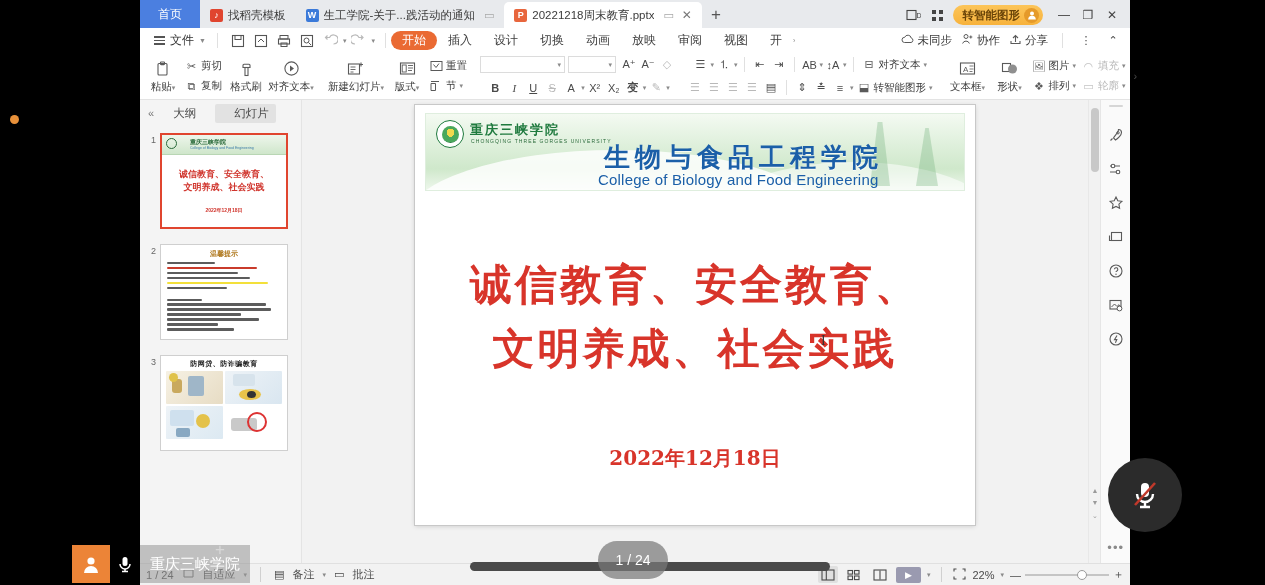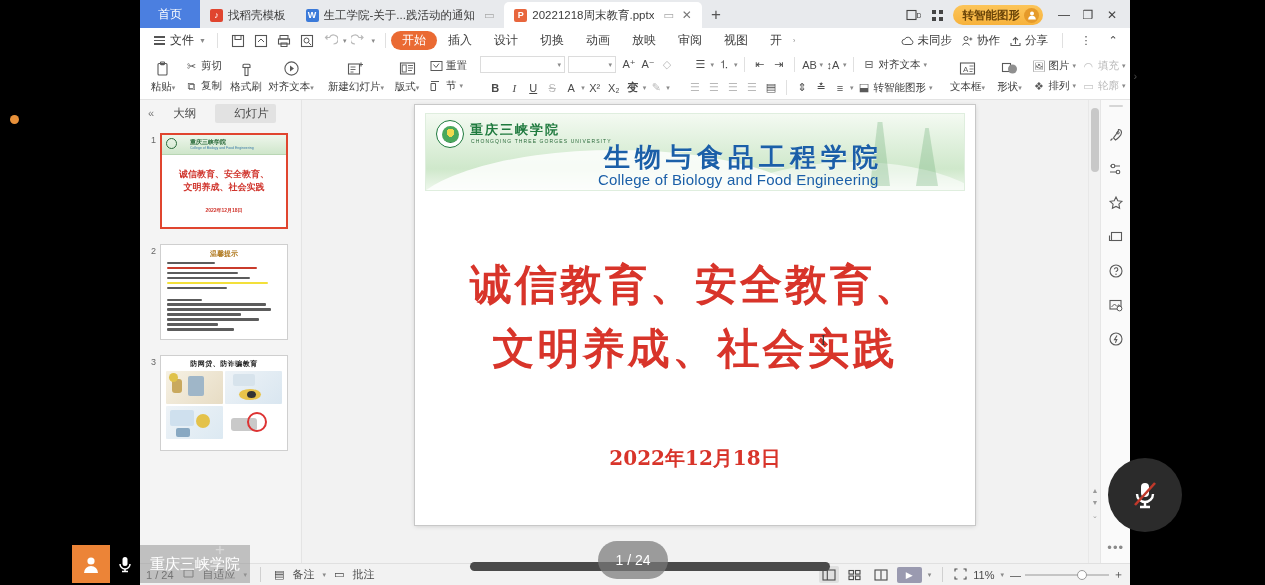--- a/index.html
+++ b/index.html
@@ -66,21 +66,21 @@
   .hamb i { width: 11px; height: 1.5px; background: #555; display: block; }
   .qicons { display: flex; align-items: center; gap: 2px; margin: 0 5px; }
   .qi { width: 21px; height: 19px; display: flex; align-items: center;
     justify-content: center; color: #555; }
   .vsep { width: 1px; height: 15px; background: #e0e0e0; margin: 0 5px; }
   .mtabs { display: flex; align-items: center; gap: 0px; }
   .mtab { padding: 0 11px; height: 19px; line-height: 19px; font-size: 12px; color: #3c3c3c; }
   .mtab.sel { background: #ea6a33; color: #fff; border-radius: 10px; padding: 0 11px; }
   .menuright { margin-left: auto; display: flex; align-items: center;
     gap: 9px; padding-right: 8px; font-size: 11.5px; color: #3c3c3c; }
-  .mr { display: flex; align-items: center; gap: 3px; }
+  .mr { display: flex; align-items: flex-start; gap: 3px; }
   .searchbox { display:flex; align-items:center; gap:4px; color:#9b9b9b; font-size:11.5px; }
 
   
   .ribbon { height: 47px; background: #fff; display: flex; align-items: center;
     flex: none; border-bottom: 1px solid #e3e3e3; padding-left: 4px; font-size: 10.5px; }
   .grp { display: flex; align-items: center; height: 44px; }
   .gsep { width: 1px; height: 34px; background: #e8e8e8; margin: 0 5px; }
   .bigbtn { display: flex; flex-direction: column; align-items: center;
     justify-content: center; width: 38px; height: 44px; color: #3c3c3c; gap: 1px; }
   .bigbtn .gl { height: 20px; display: flex; align-items: center; font-size: 15px; color: #5a5a5a; }
@@ -839,21 +839,21 @@
             </svg>
         </div>
         <div class="playbtn">▶</div>
         <span class="caret">▾</span>
         <span class="vsep" style="background:#d0d0d0"></span>
         <span>
           <svg width="13" height="12" viewBox="0 0 13 12">
               <path d="M1 3.5V1h2.5M9.5 1H12v2.5M12 8.5V11H9.5M3.5 11H1V8.5" fill="none" stroke="#4a4a4a" stroke-width="1.1"></path>
             </svg>
         </span>
-        <span>11%</span>
+        <span>22%</span>
         <span class="caret">▾</span>
         <div class="zslider">
           <span>—</span>
           <span class="ztrack">
               <span class="zknob"></span>
             </span>
           <span>＋</span>
         </div>
       </div>
     </div>

